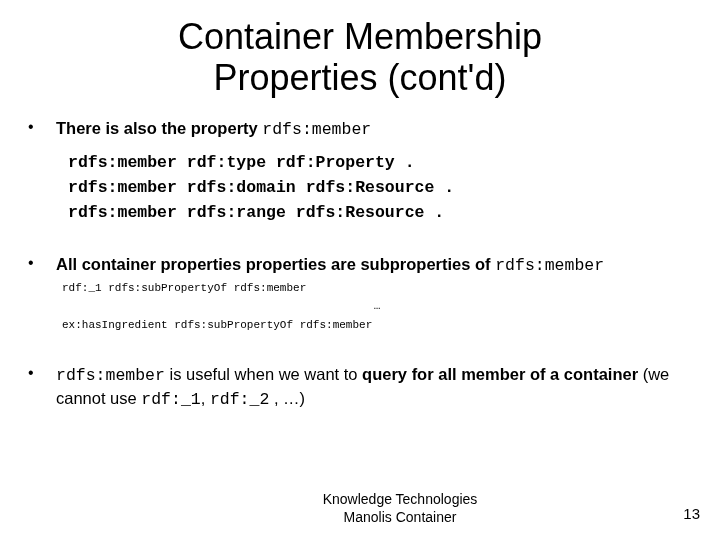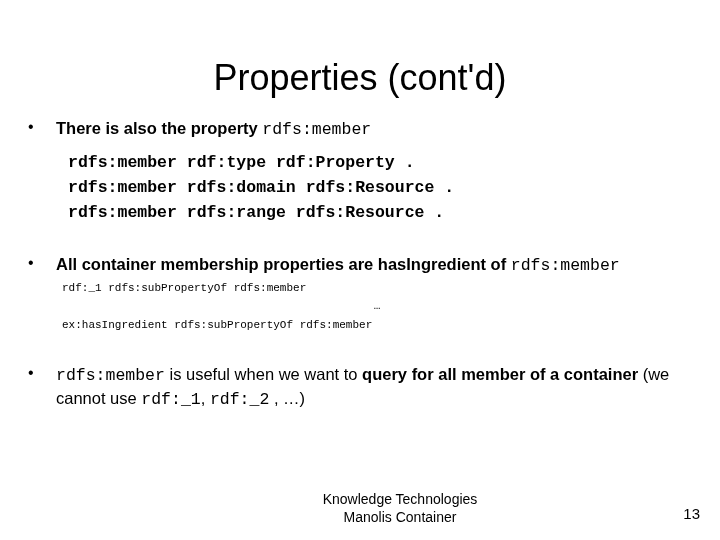--- a/index.html
+++ b/index.html
@@ -84,41 +84,41 @@
     right: 20px;
     font-size: 15px;
   }
 </style>
 </head>
 <body>
 
 <div class="slide">
 
   <div class="title">
-    <br>
+    <span>Container Membership</span><br>
     <span>Properties (cont'd)</span>
   </div>
 
   <div class="body">
     <ul class="bullets">
 
       <li>
         <div class="dot">•</div>
         <div class="content">
           <span class="bold">There is also the property </span><span class="code">rdfs:member</span>
           <div class="codeblock">rdfs:member rdf:type rdf:Property .
 rdfs:member rdfs:domain rdfs:Resource .
 rdfs:member rdfs:range rdfs:Resource .</div>
         </div>
       </li>
 
       <li>
         <div class="dot">•</div>
         <div class="content">
-          <span class="bold">All container membership properties are hasIngredient of </span><span class="code">rdfs:member</span>
+          <span class="bold">All container properties properties are subproperties of </span><span class="code">rdfs:member</span>
           <div class="codeblock2">
             <div>rdf:_1 rdfs:subPropertyOf rdfs:member</div>
             <div class="ellip">…</div>
             <div>ex:hasIngredient rdfs:subPropertyOf rdfs:member</div>
           </div>
         </div>
       </li>
 
       <li>
         <div class="dot">•</div>

